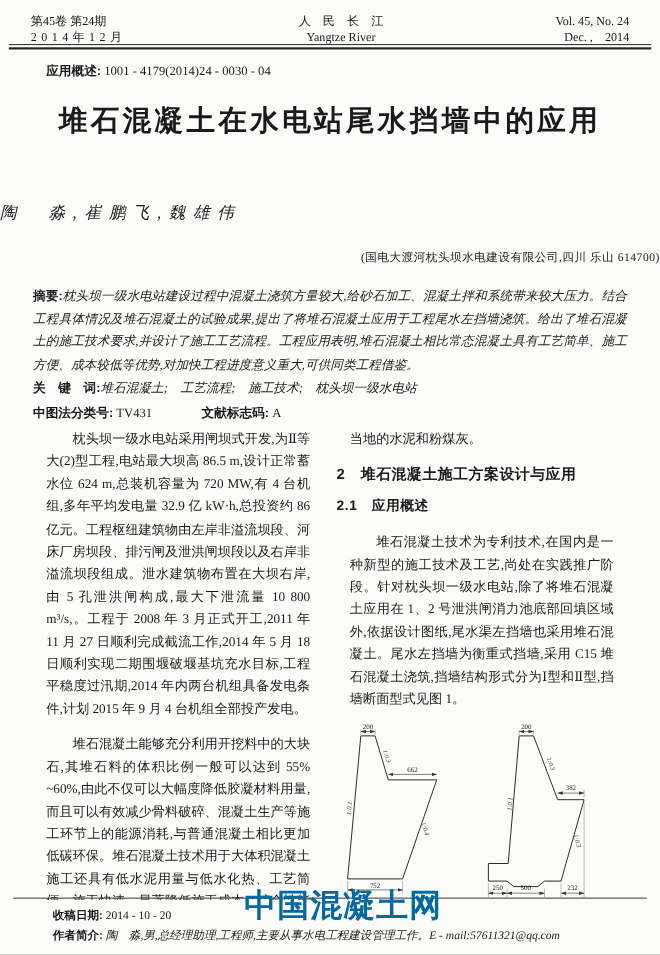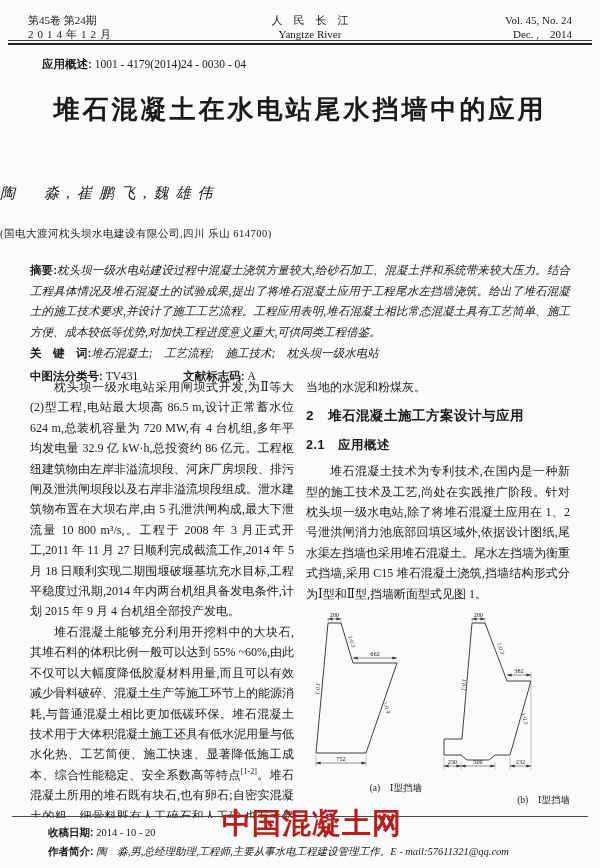--- a/index.html
+++ b/index.html
@@ -14,33 +14,33 @@
   .hdr .cn1{letter-spacing:4px;}
   .rule1{position:absolute;left:8px;right:8px;top:40px;height:1px;background:#3a3a3a;}
   .rule2{position:absolute;left:8px;right:8px;top:43px;height:2px;background:#242424;}
   .artno{position:absolute;top:57px;left:42px;font-size:11.5px;}
   .sansb{font-family:"Liberation Sans","DejaVu Sans",sans-serif;font-weight:700;}
   
   .title{position:absolute;top:92px;left:0;width:600px;text-align:center;
          font-family:"Liberation Sans","DejaVu Sans",sans-serif;font-weight:700;font-size:26px;letter-spacing:3px;}
   .authors{position:absolute;top:184px;left:0;width:600px;text-align:left;font-size:15px;
            font-style:italic;letter-spacing:7px;}
-  .affil{position:absolute;top:227px;left:0;width:600px;text-align:left;font-size:10.5px;letter-spacing:.5px;}
+  .affil{position:absolute;top:227px;left:0;width:600px;text-align:right;font-size:10.5px;letter-spacing:.5px;}
   
   .front{position:absolute;top:260px;left:30px;width:540px;font-size:11.5px;line-height:20.6px;text-align:justify;}
   .front .kai{font-style:italic;}
   .kwline{margin-top:1px;}
   .clcline{margin-top:2px;}
   .clcgap{margin-left:42px;}
   
   .colL,.colR{position:absolute;top:377px;width:264px;height:441px;overflow:hidden;
               font-size:12px;line-height:20.4px;text-align:justify;}
   .colL{left:30px;}
   .colR{left:306px;}
-  .colL p,.colR p{margin:0;text-indent:24px;}
+  .colL p,.colR p{margin:12px;text-indent:24px;}
   p.noind{text-indent:0;}
   .bh{font-family:"Liberation Sans","DejaVu Sans",sans-serif;font-weight:700;font-size:13.5px;
       margin:9px 0 7px;letter-spacing:.5px;}
   .bh2{font-family:"Liberation Sans","DejaVu Sans",sans-serif;font-weight:700;font-size:12.5px;
       margin:8px 0 6px;letter-spacing:.5px;}
   sup{font-size:8px;line-height:0;}
   
   .figwrap{margin-top:7px;}
   .figrow{display:flex;justify-content:space-between;align-items:flex-start;}
   .figcell{text-align:right;}
@@ -49,21 +49,21 @@
   svg .dim{stroke:#444;stroke-width:.6;fill:none;}
   svg .ext{stroke:#777;stroke-width:.45;fill:none;}
   svg text{font-family:"Liberation Serif",serif;font-size:6.3px;fill:#222;}
   svg text.sl{font-size:5.8px;font-style:italic;fill:#333;}
   
   .footrule{position:absolute;top:816px;left:12px;right:12px;height:1px;background:#4a4a4a;}
   .footnotes{position:absolute;top:823px;left:48px;width:534px;font-size:10.5px;line-height:19px;}
   .footnotes .fnval{font-style:italic;}
   .watermark{position:absolute;left:222px;top:804px;z-index:6;
              font-family:"Liberation Sans","DejaVu Sans",sans-serif;font-weight:700;
-             font-size:29px;letter-spacing:1px;color:#b91c1c;}
+             font-size:29px;letter-spacing:1px;color:#0369a1;}
 </style>
 </head>
 <body>
 
 <div class="page">
 
   <div class="hdr">
     <div class="blk">
       <div>第45卷 第24期</div>
       <div class="cn1">2014年12月</div>

